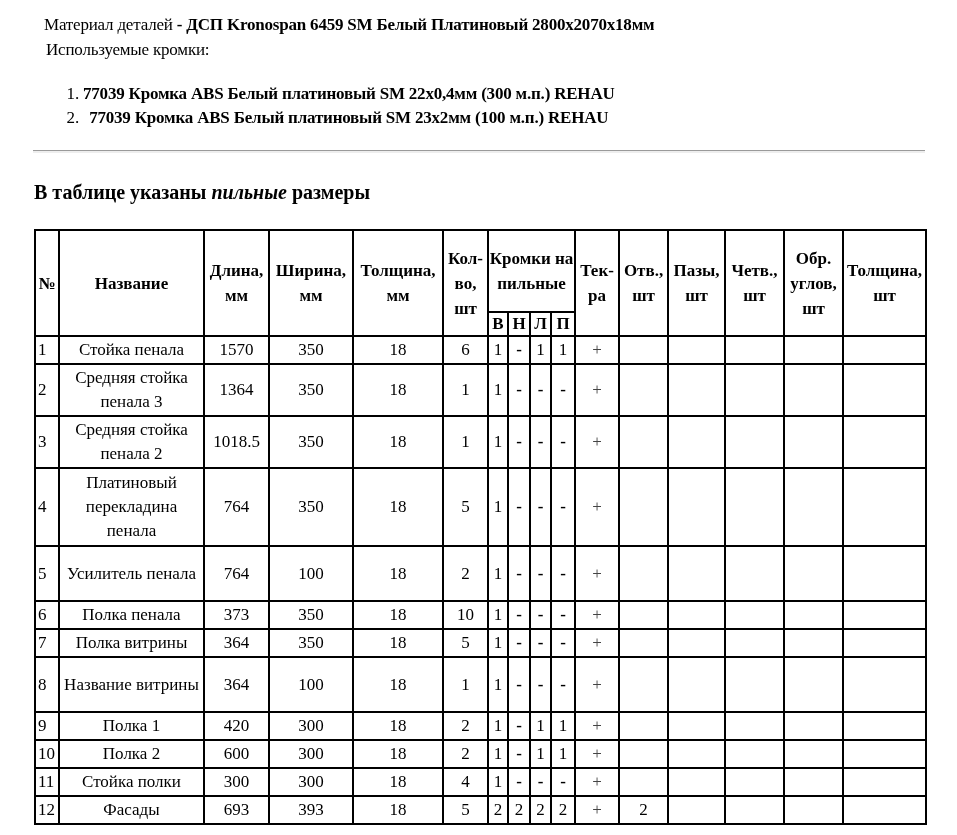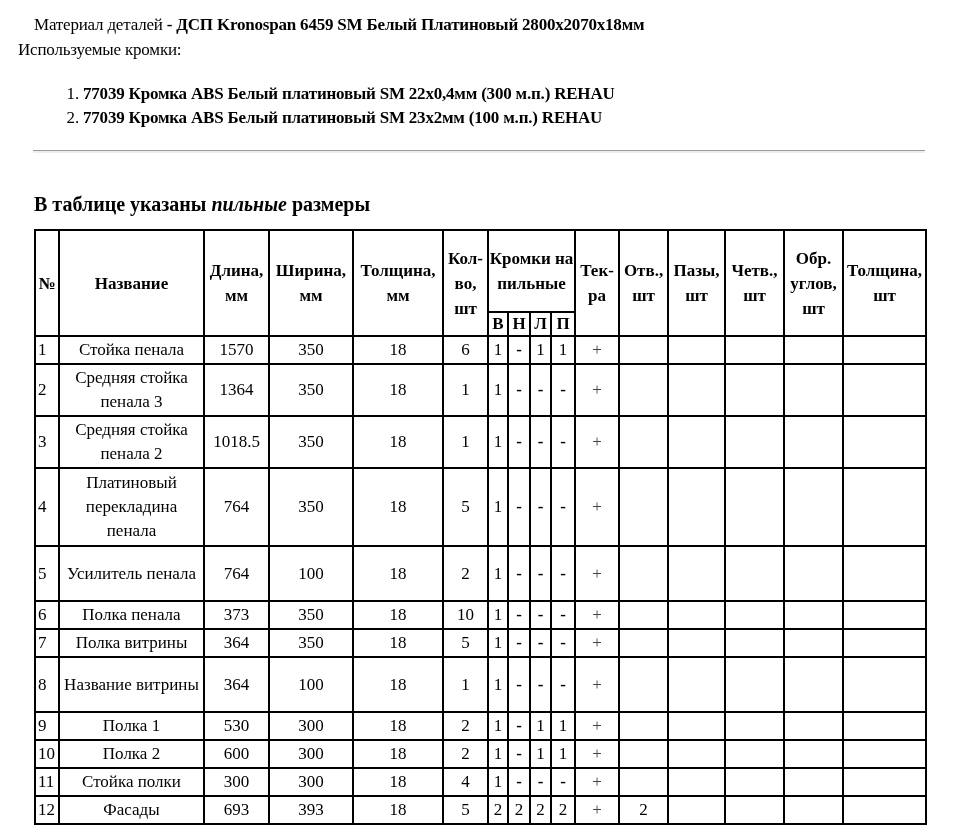--- a/index.html
+++ b/index.html
@@ -1,40 +1,40 @@
 <!DOCTYPE html>
 <html><head>
 <meta charset="utf-8">
 <style>
   html, body { margin: 0; padding: 0; background: #ffffff; }
   body {
     width: 957px; height: 835px; overflow: hidden; position: relative;
     font-family: "Liberation Serif", "DejaVu Serif", serif; color: #000;
   }
   .material {
-    position: absolute; left: 34px; top: 14px; font-size: 17px; line-height: 22px;
+    position: absolute; left: 44px; top: 14px; font-size: 17px; line-height: 22px;
     letter-spacing: -0.2px; white-space: nowrap;
   }
   .material b { font-weight: bold; }
   .edges-label {
-    position: absolute; left: 18px; top: 39px; font-size: 17px; line-height: 22px;
+    position: absolute; left: 46px; top: 39px; font-size: 17px; line-height: 22px;
     letter-spacing: -0.2px; white-space: nowrap;
   }
   ol.edges {
     position: absolute; left: 34px; top: 82px; margin: 0; padding: 0 0 0 49px;
-    font-size: 17px; line-height: 24px; letter-spacing: -0.2px;
+    font-size: 17px; line-height: 24px; letter-spacing: -0.2px; text-align: center;
   }
   ol.edges li { font-weight: bold; white-space: nowrap; }
   ol.edges li::marker { font-weight: normal; }
   .rule {
     position: absolute; left: 33px; top: 150px; width: 892px; height: 2px;
     border-top: 1px solid #9a9a9a; background: #eeeeee;
   }
   .subtitle {
-    position: absolute; left: 34px; top: 192px; font-size: 20px; font-weight: bold;
+    position: absolute; left: 34px; top: 180px; font-size: 20px; font-weight: bold;
     line-height: 24px; white-space: nowrap;
   }
   .subtitle i { font-weight: bold; }
   table.parts {
     position: absolute; left: 34px; top: 229px; width: 891px;
     border-collapse: collapse; table-layout: fixed;
   }
   table.parts th, table.parts td {
     border: 2px solid #000; padding: 0; text-align: center; vertical-align: middle;
     font-size: 17px; line-height: 24px;
@@ -254,21 +254,21 @@
         <td class="plus">+</td>
         <td></td>
         <td></td>
         <td></td>
         <td></td>
         <td></td>
       </tr>
       <tr class="r1">
         <td class="num">9</td>
         <td>Полка 1</td>
-        <td>530</td>
+        <td>420</td>
         <td>300</td>
         <td>18</td>
         <td>2</td>
         <td>1</td>
         <td class="dash">-</td>
         <td>1</td>
         <td>1</td>
         <td class="plus">+</td>
         <td></td>
         <td></td>

